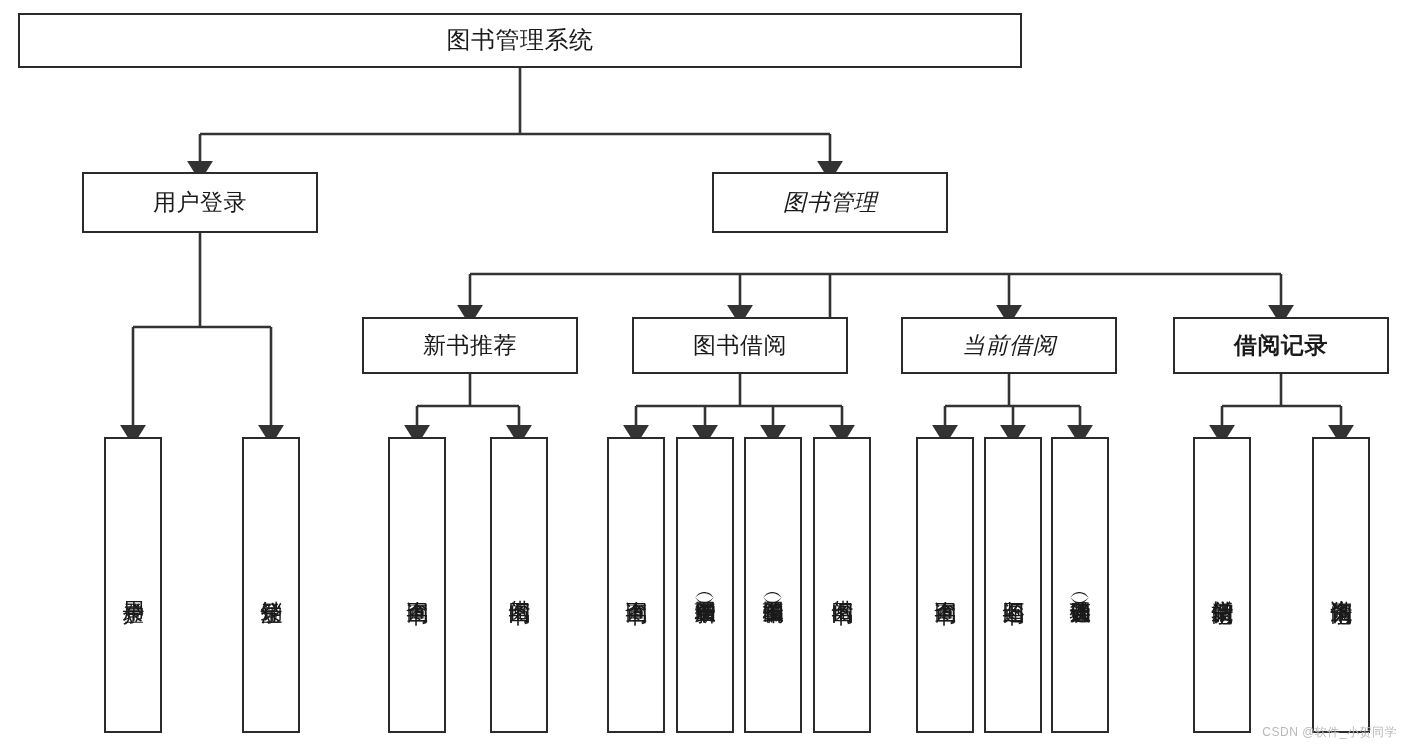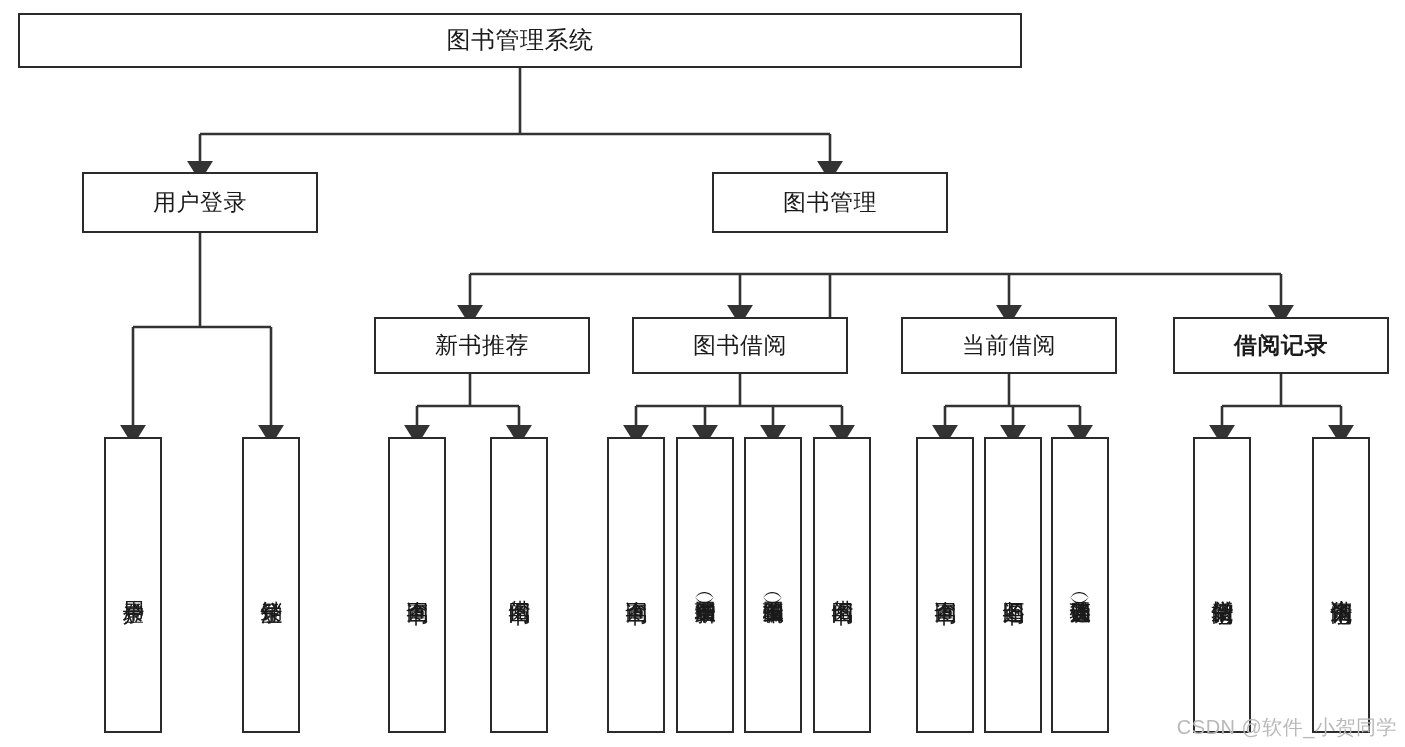--- a/index.html
+++ b/index.html
@@ -58,21 +58,21 @@
   }
   .node.vert.tight {
     font-size: 21px;
     line-height: 1.16;
     letter-spacing: 0px;
   }
   #watermark {
     position: absolute;
     right: 8px;
     bottom: 6px;
-    font-size: 20px;
+    font-size: 12px;
     color: #b9b9b9;
     letter-spacing: 0.5px;
     white-space: nowrap;
     pointer-events: none;
   }
 </style>
 </head>
 <body>
 
 <div id="stage">
@@ -128,33 +128,33 @@
   </svg>
 
   <div class="node horiz root" style="left:18px; top:13px; width:1004px; height:55px;">
     <span>图书管理系统</span>
   </div>
 
   <div class="node horiz" style="left:82px; top:172px; width:236px; height:61px;">
     <span>用户登录</span>
   </div>
 
-  <div class="node horiz" style="left:712px; top:172px; width:236px; height:61px;">
+  <div class="node horiz" style="left:712px; top:172px; width:236px; height:61px;font-style:italic;">
     <span>图书管理</span>
   </div>
 
-  <div class="node horiz" style="left:362px; top:317px; width:216px; height:57px;margin-left:12px;">
+  <div class="node horiz" style="left:362px; top:317px; width:216px; height:57px;">
     <span>新书推荐</span>
   </div>
 
   <div class="node horiz" style="left:632px; top:317px; width:216px; height:57px;align-items:center;">
     <span>图书借阅</span>
   </div>
 
-  <div class="node horiz" style="left:901px; top:317px; width:216px; height:57px;">
+  <div class="node horiz" style="left:901px; top:317px; width:216px; height:57px;font-style:italic;">
     <span>当前借阅</span>
   </div>
 
   <div class="node horiz" style="left:1173px; top:317px; width:216px; height:57px;font-weight:bold;">
     <span>借阅记录</span>
   </div>
 
   <div class="node vert" style="left:104px; top:437px; width:58px; height:296px;">
     <span class="vtext">用户登录</span>
   </div>

